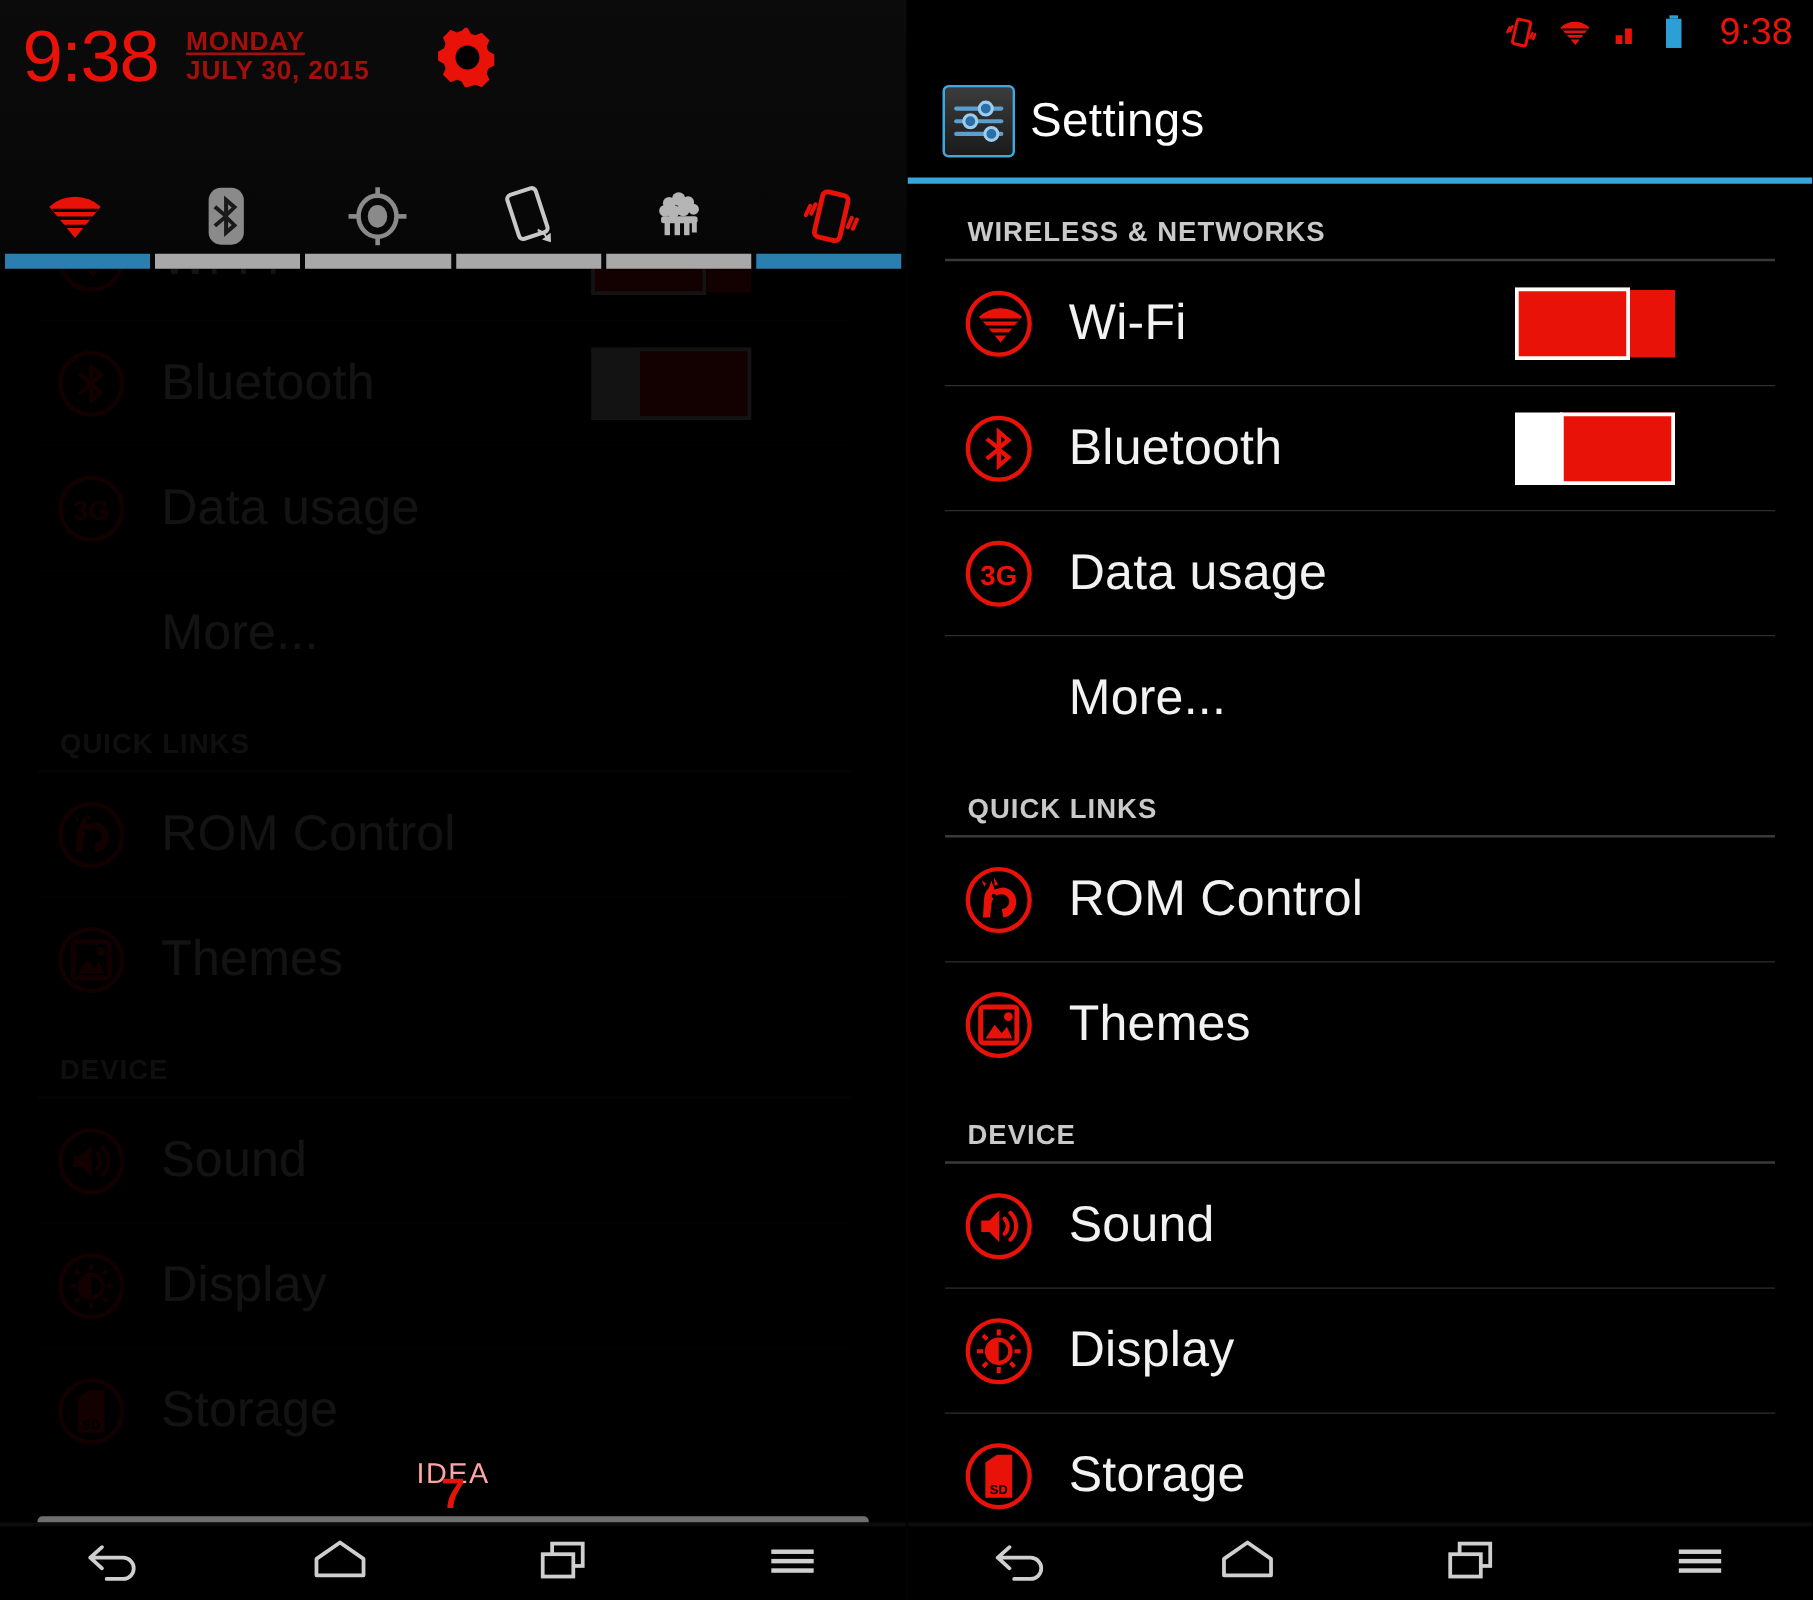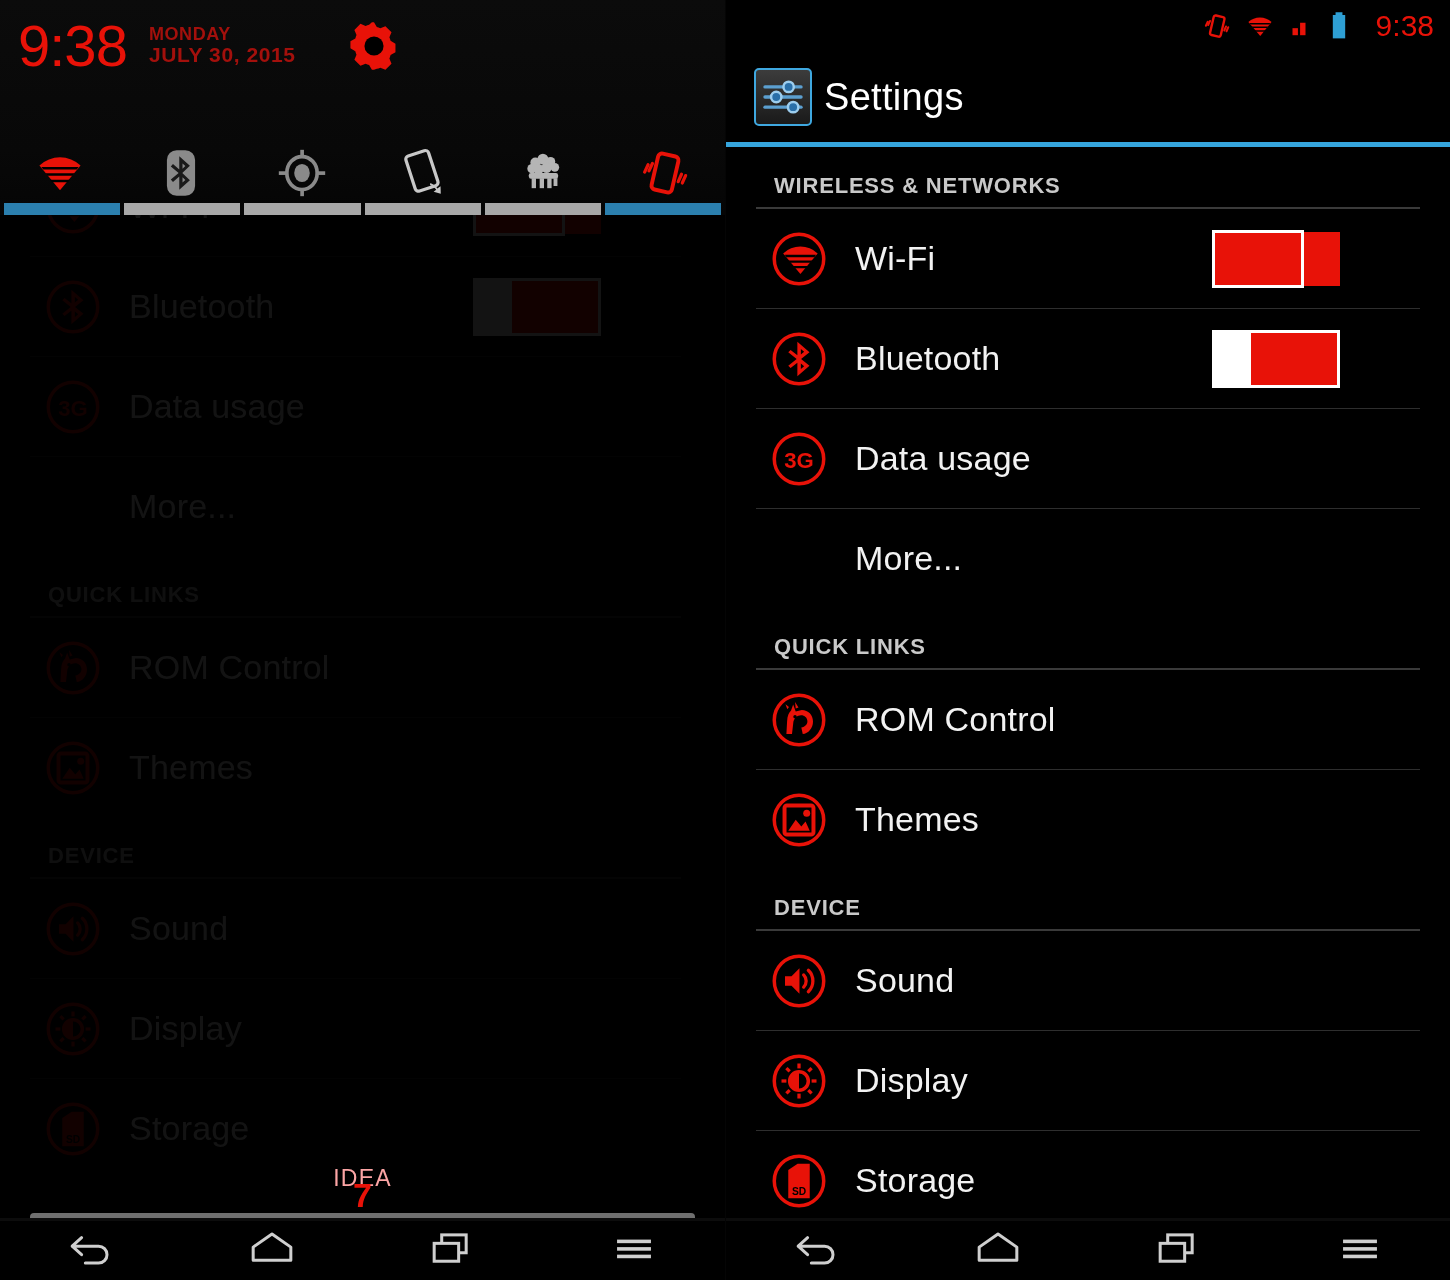--- a/index.html
+++ b/index.html
@@ -20,21 +20,21 @@
     font-size: 22px; font-weight: bold; letter-spacing: .8px;
     color: #c9c9c9; text-transform: uppercase;
   }
   .section-rule { height:2px; background:#3a3a3a; margin: 0 30px 0 30px; }
   .row {
     position: relative; display:flex; align-items:center;
     height: 99px; padding-left: 45px;
   }
   .row-div { height:1px; background:#2e2e2e; margin-left:30px; margin-right:30px; }
   .row-icon { width: 56px; height:56px; flex:0 0 56px; margin-right: 28px; position:relative;text-align:right; }
-  .row-label { font-size: 34px; color:#f2f2f2; letter-spacing:.2px; }
+  .row-label { font-size: 40px; color:#f2f2f2; letter-spacing:.2px; }
   .row-noicon { padding-left: 129px; text-decoration: underline; }
   .row-toggle { margin-left:auto; margin-right: 110px; }
 
   
   .tgl { position:relative; width:128px; height:58px; }
   .tgl .track { position:absolute; top:0; height:58px; border:3px solid #fff; background:#e81208; }
   .tgl .knob  { position:absolute; top:0; height:58px; background:#e81208; }
   .tgl.on  .track { left:0;  width:92px; }
   .tgl.on  .knob  { left:92px; width:36px; top:2px; height:54px; }
   .tgl.off .knob  { left:0;  width:38px; background:#fff; }
@@ -42,21 +42,21 @@
 
   
   .shade {
     position:absolute; left:0; top:0; width:725px; height:215px;
     background: linear-gradient(180deg,#0b0b0b 0%, #080808 70%, #050505 100%);
     z-index: 5;
   }
   .clock-row { position:relative; display:flex; align-items:center; padding: 12px 0 0 18px; height:80px; }
   .clock-time { font-size: 58px; color:#e81208; font-weight: 500; letter-spacing:-1px; line-height:1; }
   .clock-date { margin-left: 22px; line-height:1.08; }
-  .clock-day  { font-size: 18px; color:#a3100c; letter-spacing:.6px; font-weight:bold;}
+  .clock-day  { font-size: 21px; color:#a3100c; letter-spacing:.6px; font-weight:bold;text-decoration:underline;}
   .clock-full { font-size: 21px; color:#a3100c; letter-spacing:.6px; font-weight:bold;}
   .gear-btn { margin-left: 50px; width:56px; height:56px; position:relative; }
 
   .toggles { position:absolute; left:0; top:132px; width:725px; height:82px; display:flex; }
   .toggle-cell { flex:1; display:flex; align-items:center; justify-content:center; position:relative; }
   .toggle-ico { width:52px; height:52px; position:relative; }
   .toggle-bars { position:absolute; left:0; top:203px; width:725px; height:12px; display:flex; gap:4px; padding:0 4px; }
   .tbar { flex:1; height:12px; background:#a8a8a8; }
   .tbar.active { background:#2b7fae; }
 

